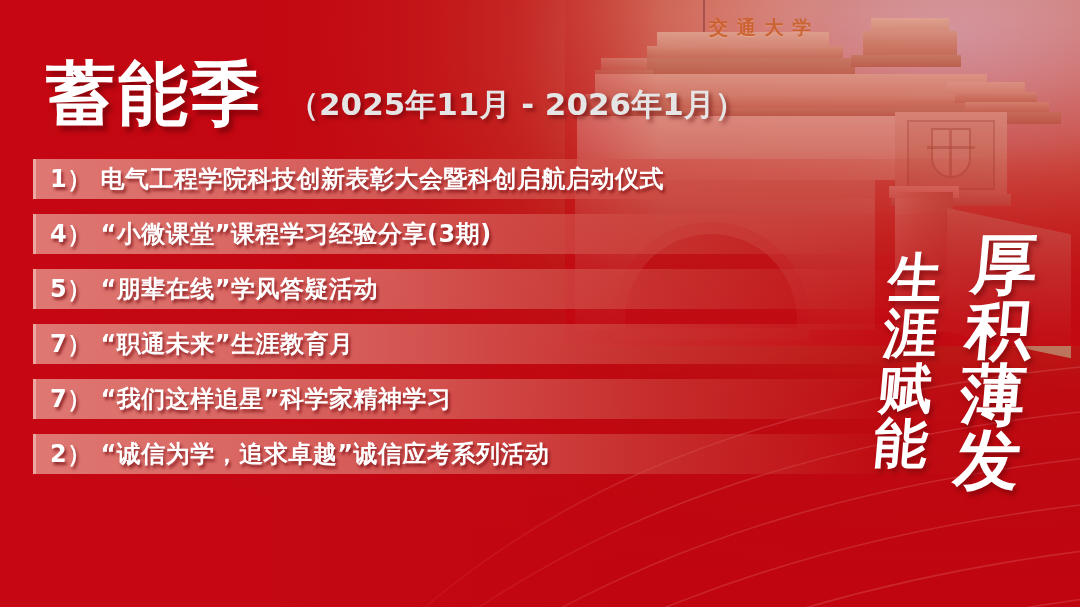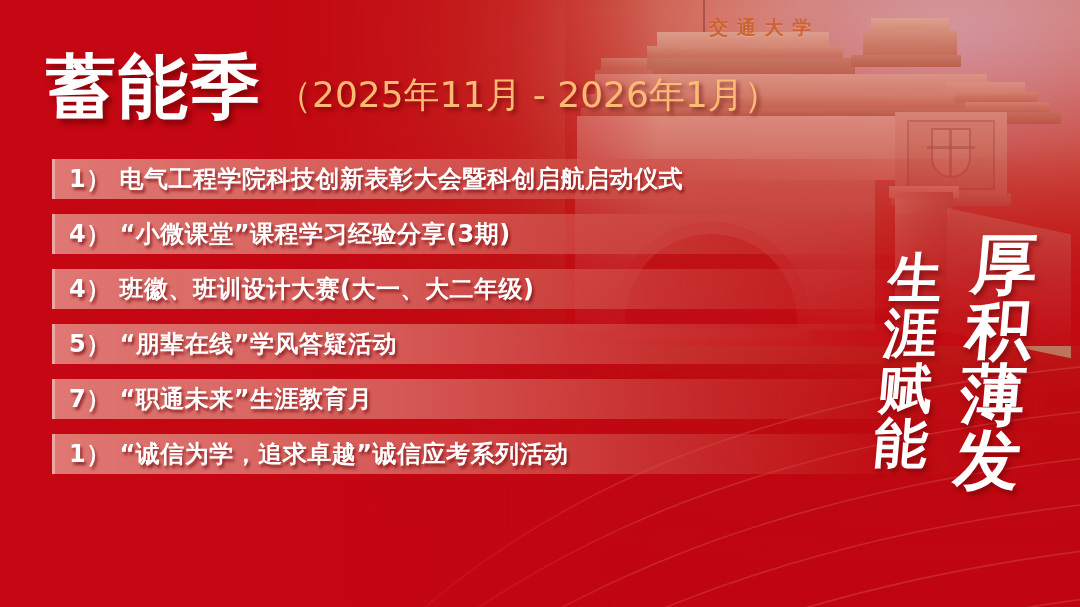--- a/index.html
+++ b/index.html
@@ -112,39 +112,39 @@
   .arcs svg{ width:100%; height:100%; display:block; }
 
   
   .left-wash{
     position:absolute; left:0; top:0; width:660px; height:607px;
     background:linear-gradient(90deg, rgba(196,7,18,1) 0%, rgba(196,7,18,.98) 40%, rgba(196,7,18,.55) 78%, rgba(196,7,18,0) 100%);
   }
 
   
   .title-row{
-    position:absolute; left:46px; top:52px;
-    display:flex; align-items:flex-end; gap:14px;
+    position:absolute; left:46px; top:59px;
+    display:flex; align-items:flex-end; gap:26px;
   }
   .title-main{
     font-family:"DejaVu Sans","Liberation Sans",sans-serif;
     font-size:70px; font-weight:900; color:#ffffff;
     letter-spacing:2px; line-height:1;
     text-shadow:4px 5px 5px rgba(90,0,5,.55);
   }
   .title-date{
     font-family:"DejaVu Sans","Liberation Sans",sans-serif;
-    font-size:36px; font-weight:400; color:#fdba74;
+    font-size:31px; font-weight:700; color:#e5e5e5;
     letter-spacing:0px; line-height:1;
     padding-bottom:9px;
     text-shadow:3px 3px 4px rgba(90,0,5,.55);
   }
 
   
-  .list{ position:absolute; left:52px; top:159px; width:1000px;text-align:right; }
+  .list{ position:absolute; left:33px; top:159px; width:1000px;text-align:right; }
   .row{
     position:relative;
     height:40px; margin-bottom:15px;
     display:flex; align-items:center;
     background:linear-gradient(90deg, rgba(224,126,120,.95) 0%, rgba(216,104,98,.85) 34%, rgba(205,74,66,.55) 62%, rgba(196,40,34,.12) 85%, rgba(196,7,18,0) 100%);
     border-left:3px solid rgba(246,196,190,.85);
   }
   .row-text{
     padding-left:14px;
     color:#ffffff;
@@ -234,30 +234,30 @@
 
   <div class="list">
 
     <div class="row">
       <div class="row-text">1） 电气工程学院科技创新表彰大会暨科创启航启动仪式</div>
     </div>
     <div class="row">
       <div class="row-text">4） “小微课堂”课程学习经验分享(3期)</div>
     </div>
     <div class="row">
-      <div class="row-text">4） 班徽、班训设计大赛(大一、大二年级)</div>
-    </div>
-    <div class="row">
       <div class="row-text">5） “朋辈在线”学风答疑活动</div>
     </div>
     <div class="row">
       <div class="row-text">7） “职通未来”生涯教育月</div>
     </div>
     <div class="row">
-      <div class="row-text">1） “诚信为学，追求卓越”诚信应考系列活动</div>
+      <div class="row-text">7） “我们这样追星”科学家精神学习</div>
+    </div>
+    <div class="row">
+      <div class="row-text">2） “诚信为学，追求卓越”诚信应考系列活动</div>
     </div>
 
   </div>
 
   <div class="calli">
     <div class="calli-col calli-a">
       <span>厚</span>
       <span>积</span>
       <span>薄</span>
       <span>发</span>

